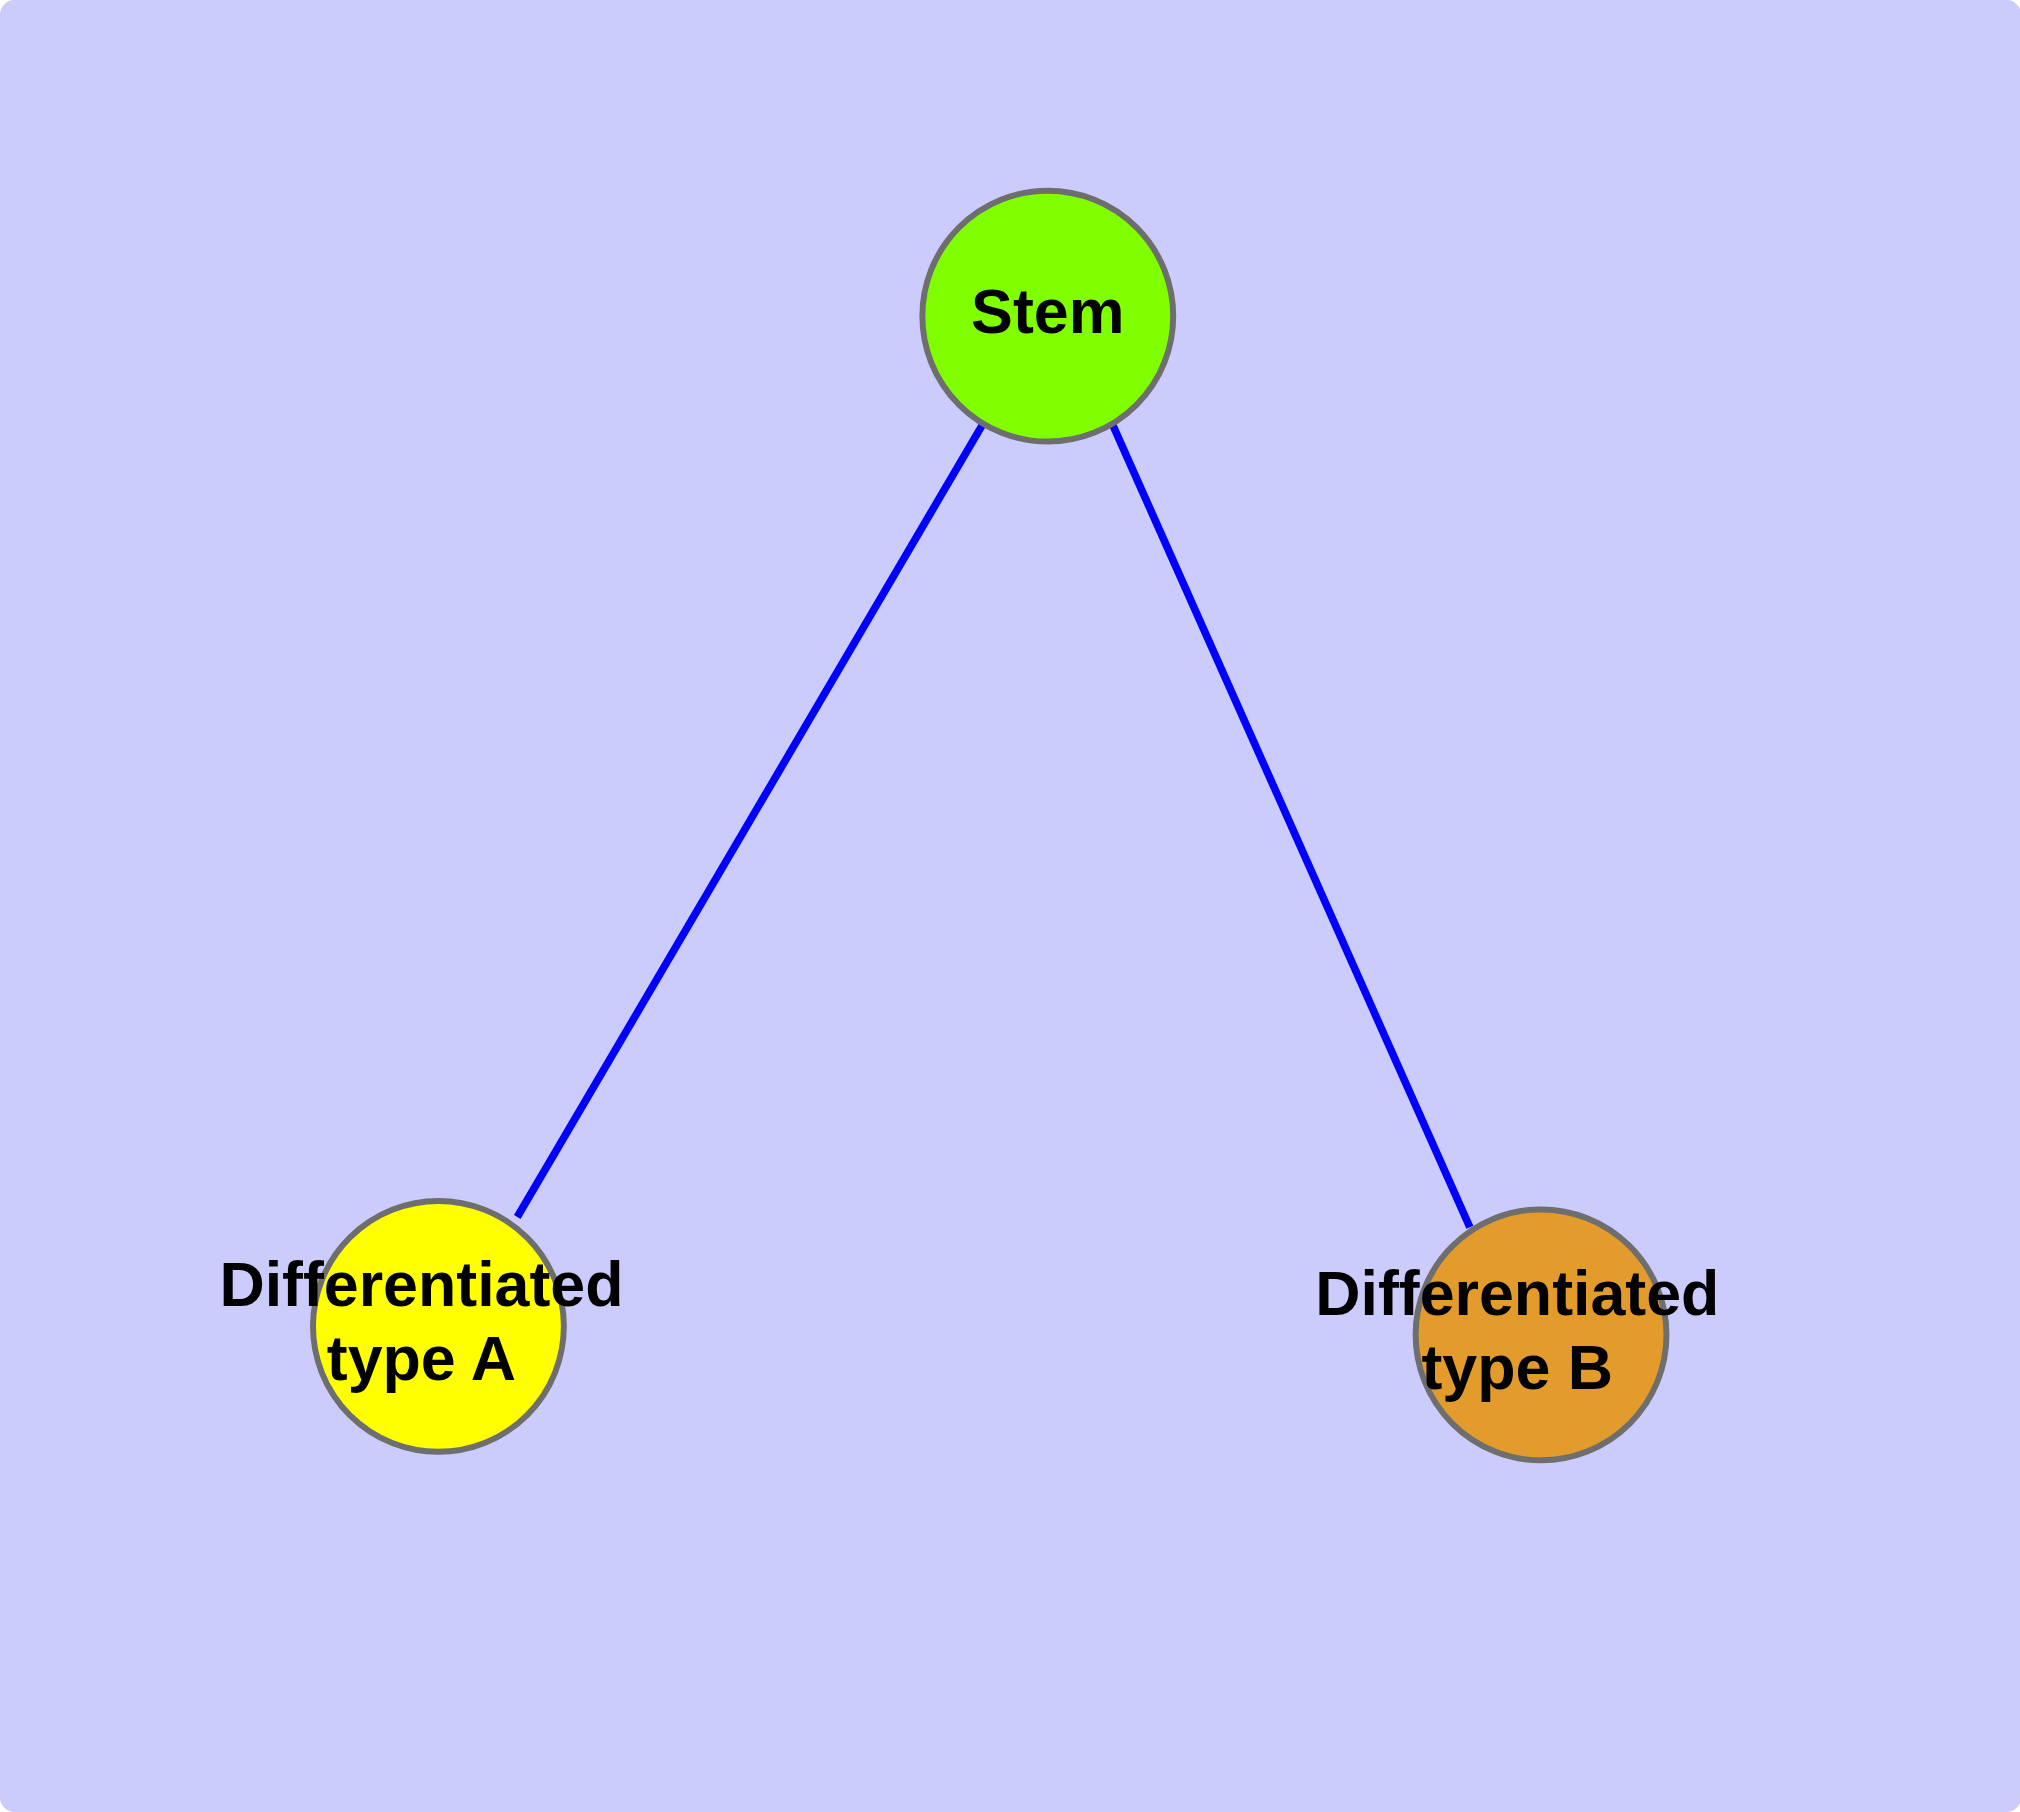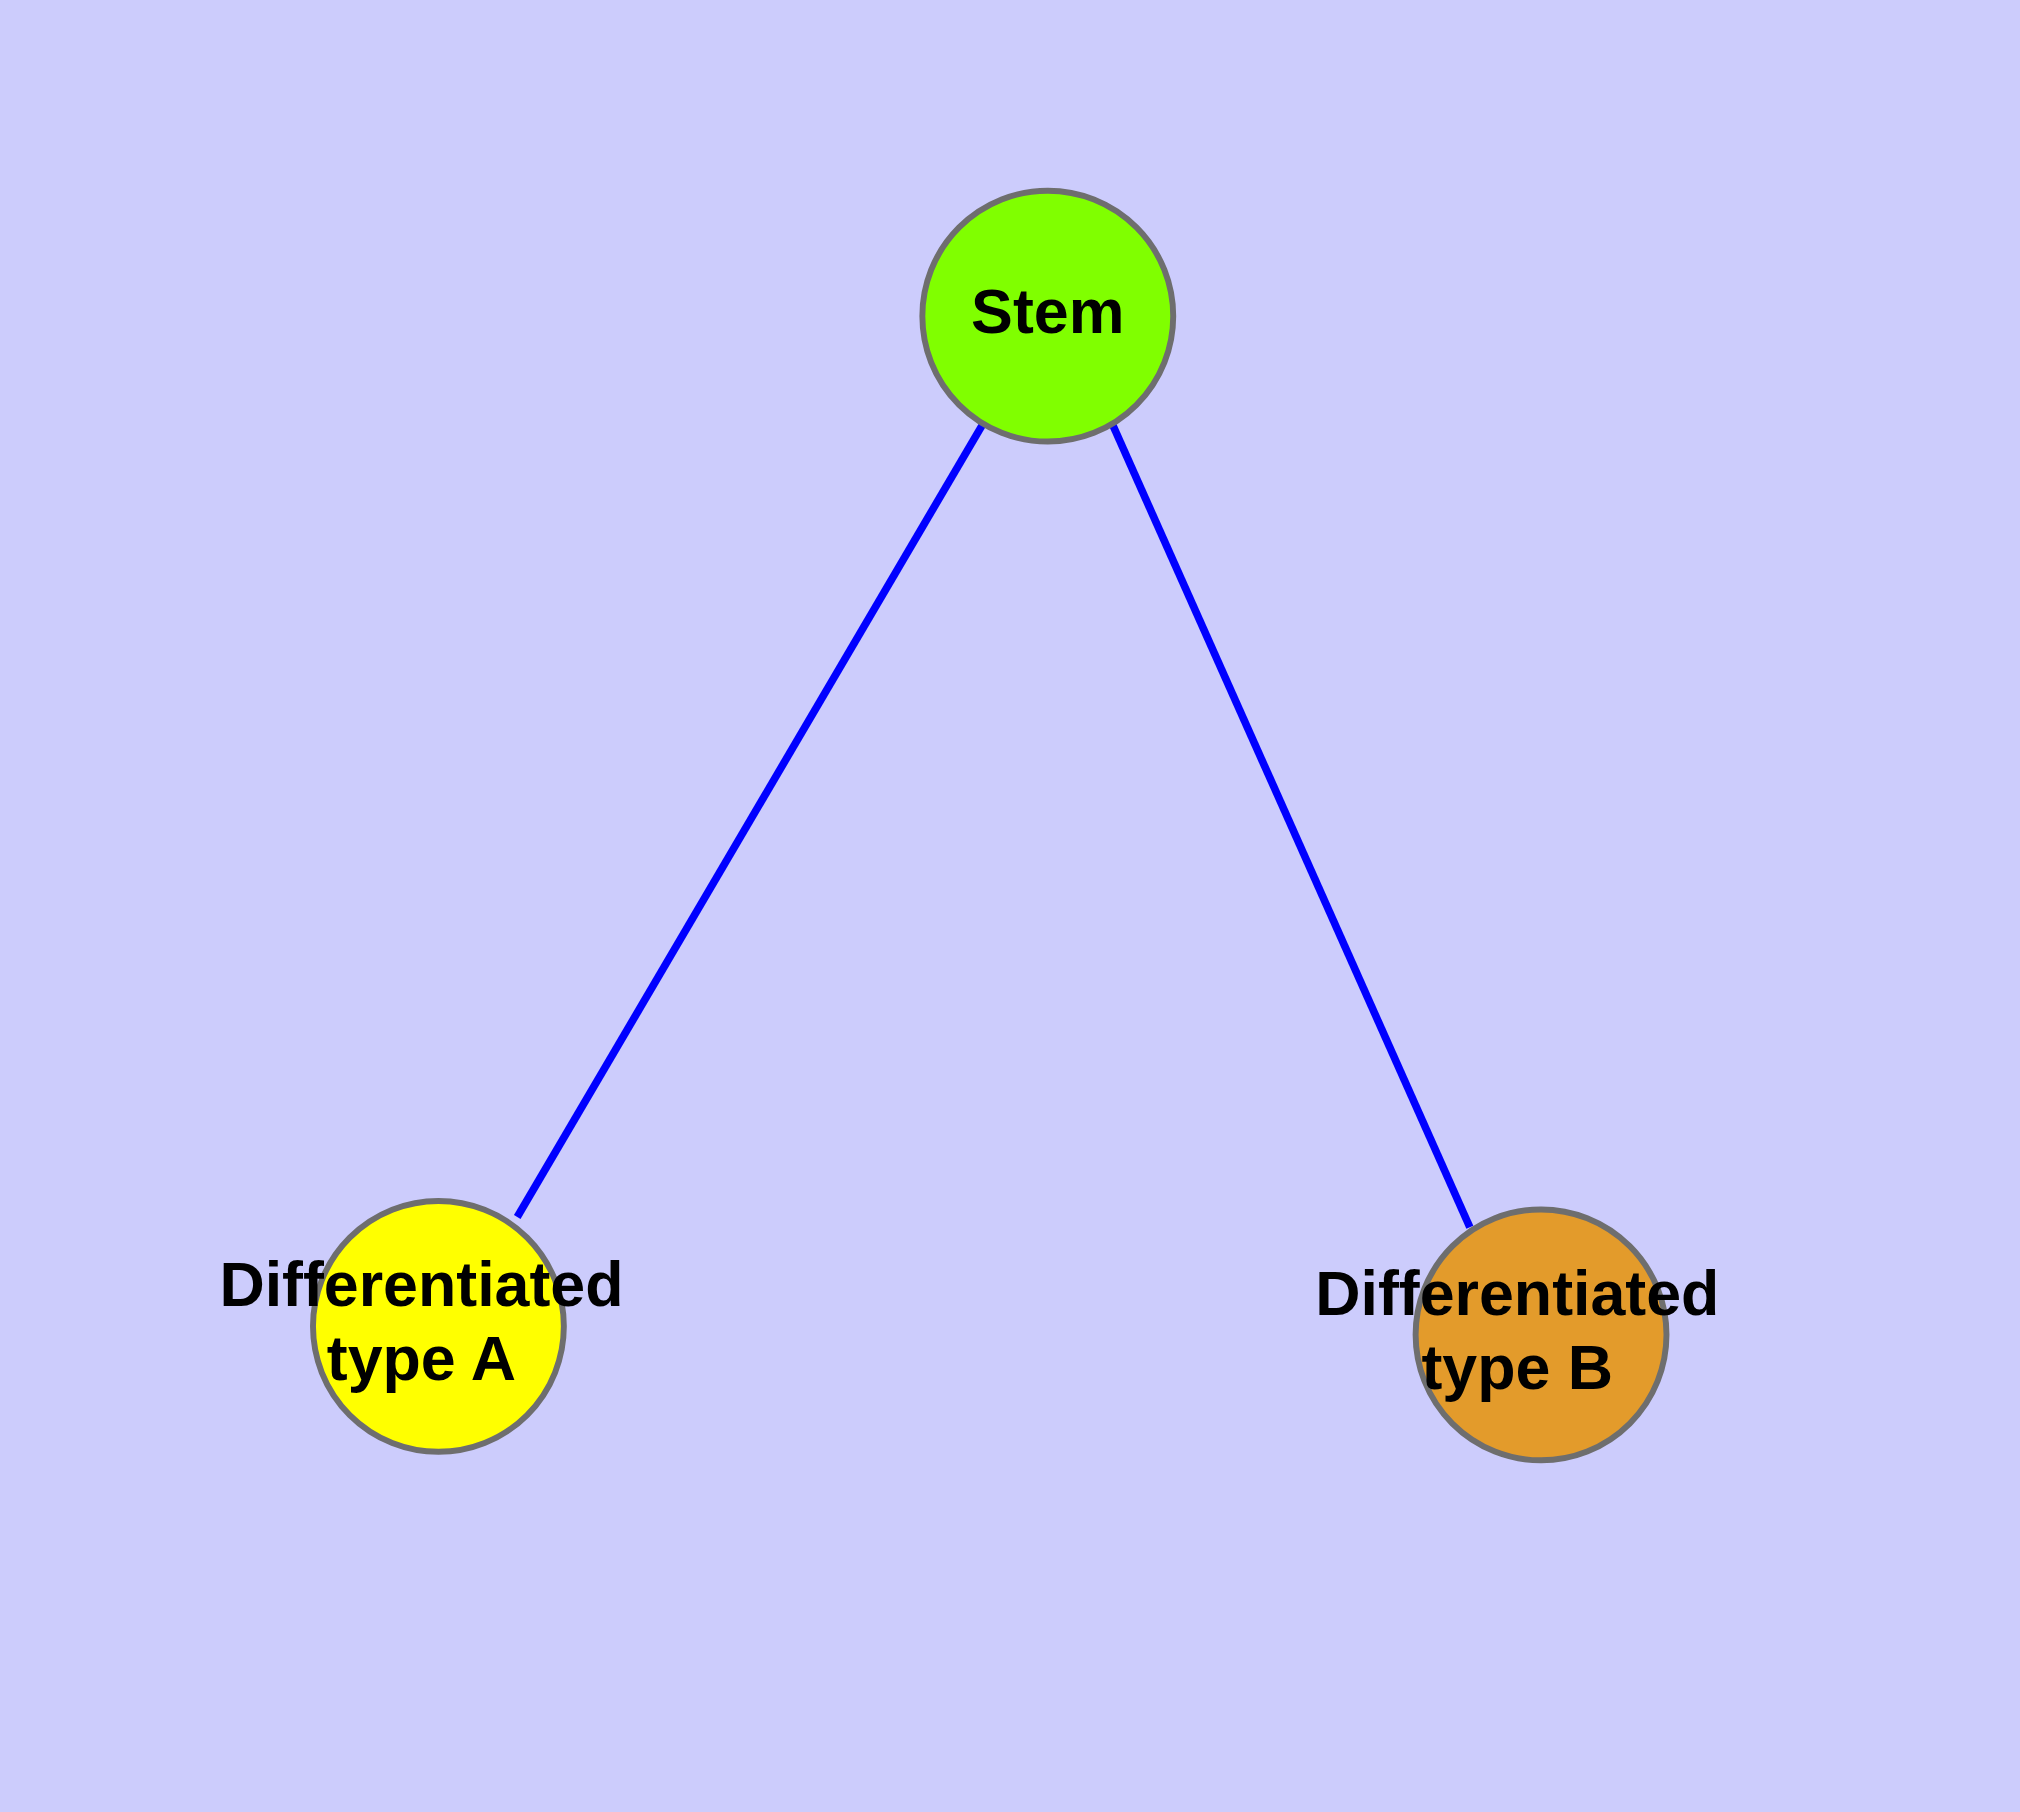--- a/index.html
+++ b/index.html
@@ -8,20 +8,21 @@
     padding: 0;
     background: #ffffff;
   }
   #canvas {
     position: relative;
     width: 2021px;
     height: 1812px;
     background: #ccccfc;
     overflow: hidden;
     font-family: "Liberation Sans", sans-serif;
+    border-radius: 15px;
   }
   #graph-svg {
     position: absolute;
     left: 0;
     top: 0;
     width: 2021px;
     height: 1812px;
     display: block;
   }
   .node-label {

